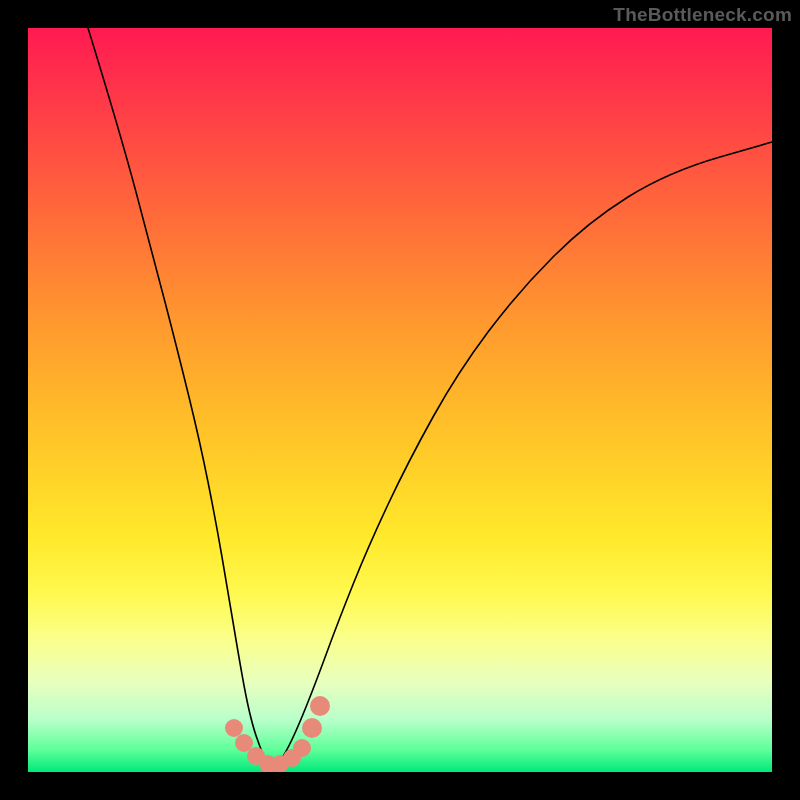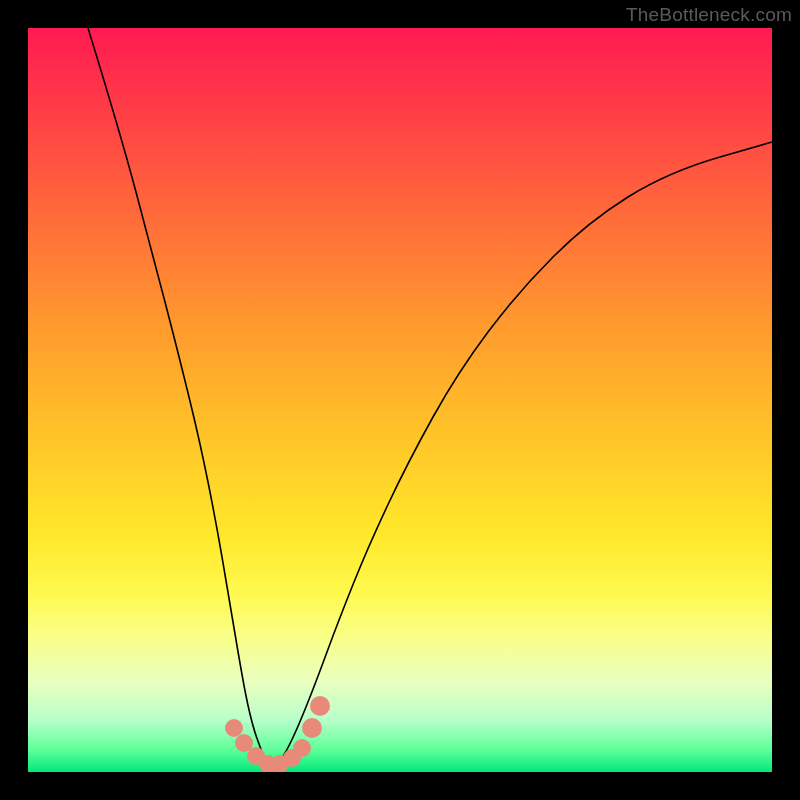--- a/index.html
+++ b/index.html
@@ -43,21 +43,21 @@
     top: 0;
     width: 100%;
     height: 100%;
   }
   .watermark {
     position: absolute;
     top: 4px;
     right: 8px;
     color: #5a5a5a;
     font-size: 19px;
-    font-weight: 400;
+    font-weight: 700;
     letter-spacing: 0.2px;
   }
   .curve {
     fill: none;
     stroke: #000000;
     stroke-width: 1.6;
   }
   .bead {
     fill: #e88a7a;
     stroke: none;

